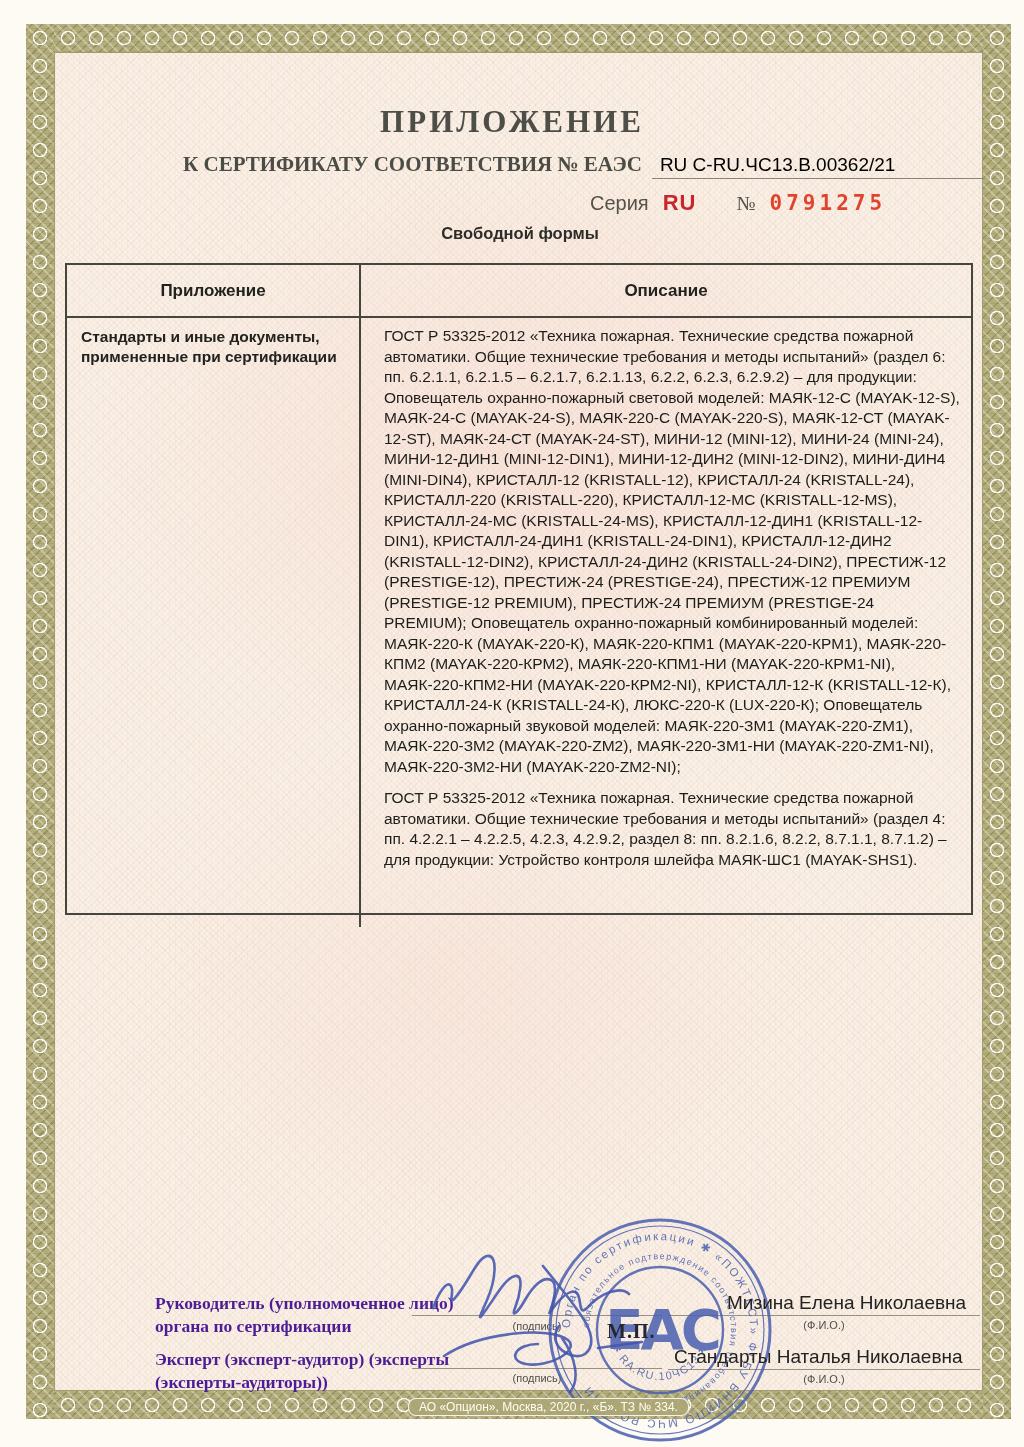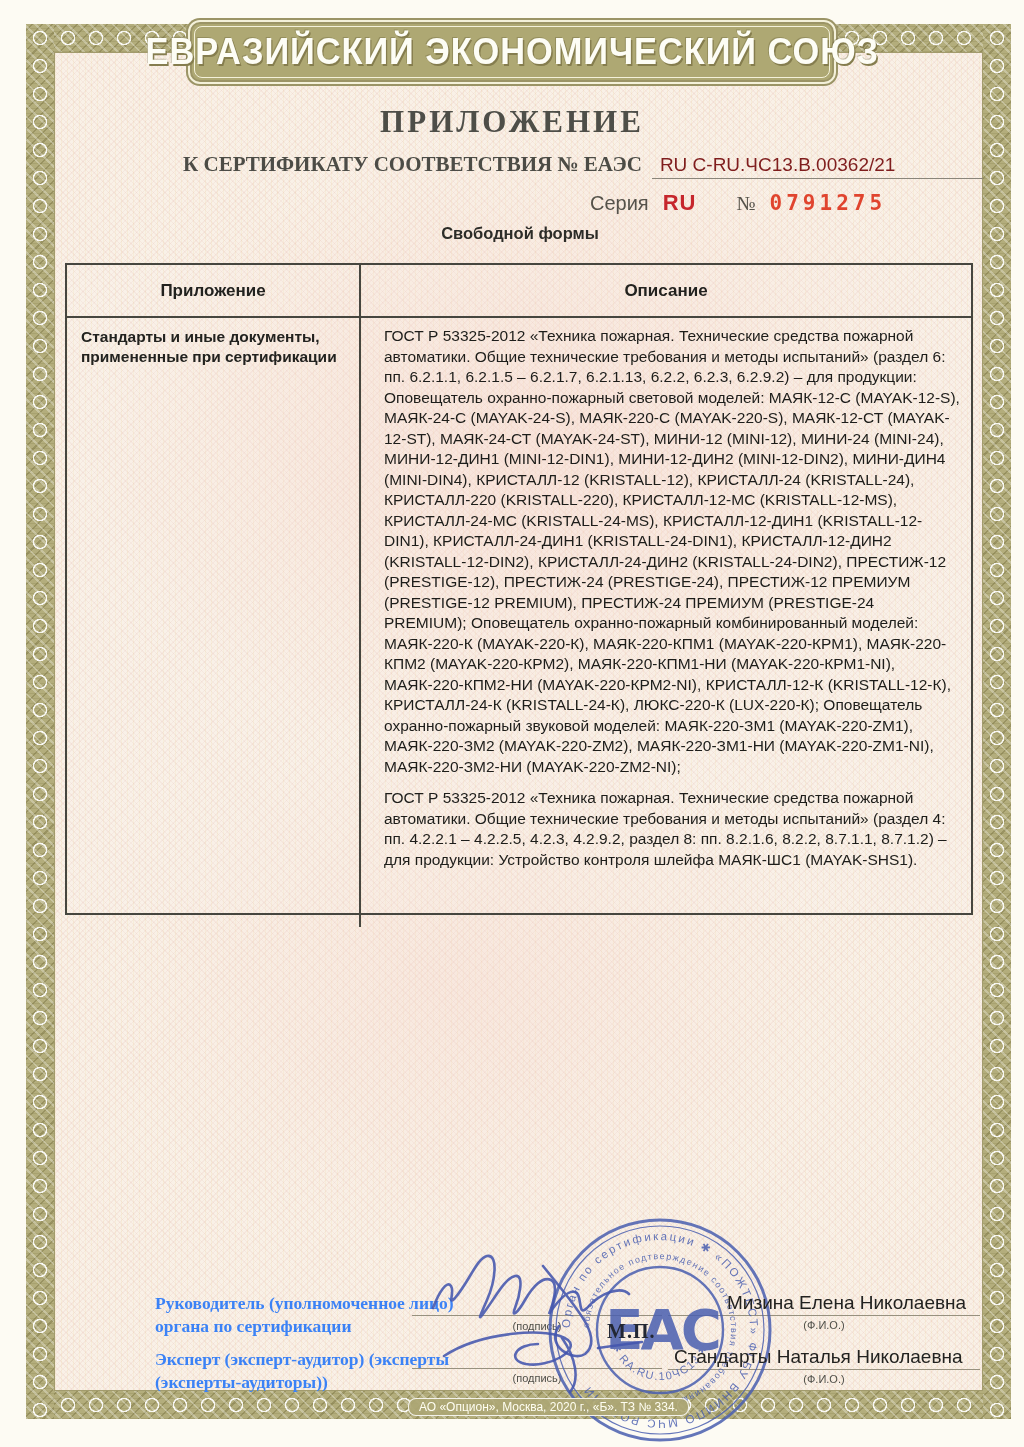--- a/index.html
+++ b/index.html
@@ -42,21 +42,21 @@
     text-shadow:1.5px 1.5px 0 #857d4e, -1px -1px 0 rgba(100,94,55,.35);}
 
   
   .doc-title{position:absolute;left:0;top:104px;width:1024px;text-align:center;
     font-family:"Liberation Serif",serif;font-weight:bold;font-size:31px;
     letter-spacing:3px;color:#4e4e48;z-index:2;}
   .cert-line{position:absolute;left:183px;top:152px;width:800px;z-index:2;
     display:flex;align-items:baseline;gap:10px;}
   .cert-line-label{font-family:"Liberation Serif",serif;font-weight:600;font-size:21px;
     color:#4c4c46;white-space:nowrap;}
-  .cert-number{flex:1;border-bottom:1px solid #8a857a;font-size:19px;color:#7f1d1d;
+  .cert-number{flex:1;border-bottom:1px solid #8a857a;font-size:19px;color:#000000;
     padding:0 4px 2px 8px;white-space:nowrap;}
   .series-line{position:absolute;left:590px;top:190px;z-index:2;display:flex;
     align-items:baseline;gap:14px;}
   .series-label{font-family:Liberation Sans, sans-serif;font-size:20px;color:#55524a;}
   .series-value{font-weight:bold;font-size:22px;color:#c6262c;letter-spacing:1px;}
   .number-sign{font-family:"Liberation Serif",serif;font-size:20px;color:#55524a;margin-left:26px;}
   .serial-number{font-family:"DejaVu Sans Mono",monospace;font-weight:bold;font-size:21px;
     color:#e0442e;letter-spacing:4px;}
   .form-type{position:absolute;left:0;top:224px;width:1040px;text-align:center;
     font-weight:bold;font-size:16.5px;color:#2c2c28;z-index:2;}
@@ -69,21 +69,21 @@
   .t-col-l{width:294px;border-right:2px solid #46463f;box-sizing:border-box;flex-shrink:0;}
   .t-col-r{flex:1;box-sizing:border-box;}
   .t-header .t-col-l,.t-header .t-col-r{display:flex;align-items:center;justify-content:center;
     font-weight:bold;font-size:17px;color:#22221f;}
   .cell-name{padding:9px 14px;font-weight:bold;font-size:15.5px;line-height:20px;color:#22221f;}
   .cell-desc{padding:8px 10px 8px 11px;font-size:15.5px;line-height:20.5px;color:#1d1d1a;margin-left:12px;}
   .cell-desc p{margin:0 0 11px 0;}
 
   
   .sig-label{position:absolute;font-family:"Liberation Serif",serif;font-weight:600;
-    font-size:17.5px;line-height:23px;color:#3b82f6;width:310px;z-index:2;}
+    font-size:17.5px;line-height:23px;color:#4c1d95;width:310px;z-index:2;}
   .sig-line{position:absolute;border-bottom:1px solid #97917f;z-index:2;}
   .sig-caption{position:absolute;font-size:11px;color:#4f4f49;text-align:center;z-index:2;}
   .name-text{position:absolute;font-size:19px;color:#222220;white-space:nowrap;z-index:6;}
   .mp-text{position:absolute;left:607px;top:1320px;font-family:"Liberation Serif",serif;
     font-weight:bold;font-size:20px;color:#232733;z-index:7;letter-spacing:1px;}
 
   .stamp{position:absolute;left:543px;top:1213px;width:234px;height:234px;z-index:4;opacity:.85;}
   .signature-svg{position:absolute;z-index:5;}
 
   
@@ -97,24 +97,20 @@
 
 <div class="page">
 
   <div class="band band-top"></div>
   <div class="band band-bottom"></div>
   <div class="band band-left"></div>
   <div class="band band-right"></div>
 
   <div class="content"></div>
 
-  <div class="banner">
-    <div class="banner-inner"></div>
-    <div class="banner-text">ЕВРАЗИЙСКИЙ ЭКОНОМИЧЕСКИЙ СОЮЗ</div>
-  </div>
 
   <div class="doc-title">ПРИЛОЖЕНИЕ</div>
 
   <div class="cert-line">
     <span class="cert-line-label">К СЕРТИФИКАТУ СООТВЕТСТВИЯ № ЕАЭС</span>
     <span class="cert-number">RU C-RU.ЧС13.В.00362/21</span>
   </div>
 
   <div class="series-line">
     <span class="series-label">Серия</span>

